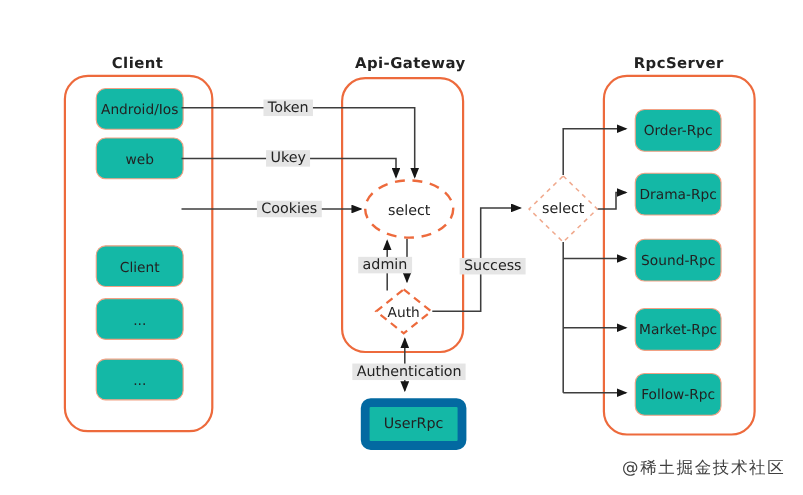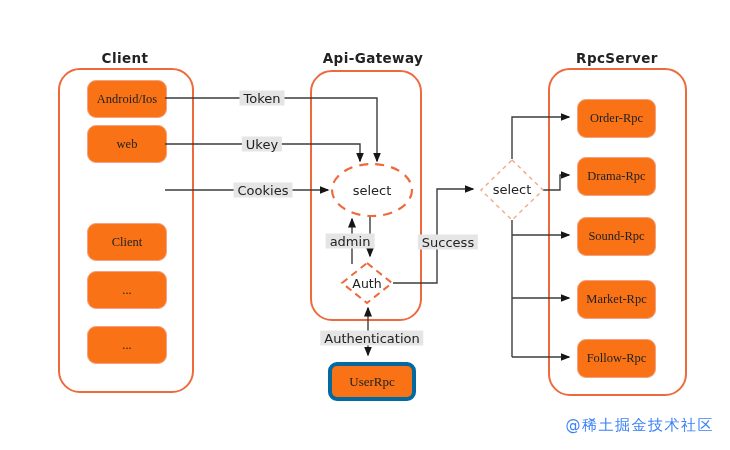--- a/index.html
+++ b/index.html
@@ -11,41 +11,41 @@
     position:absolute;transform:translateX(-50%);
     font-size:13.5px;font-weight:bold;letter-spacing:.4px;white-space:nowrap;
   }
   .container{
     position:absolute;border:2.5px solid #ed6a3c;border-radius:22px;background:#ffffff;
   }
   #client-container{left:58px;top:68px;width:132px;height:321px;}
   #gateway-container{left:310px;top:70px;width:108px;height:247px;}
   #rpc-container{left:548px;top:68px;width:135px;height:324px;}
   .box{
-    position:absolute;border:1.4px solid #f2a184;border-radius:9px;background:#f97316;
+    position:absolute;border:1.4px solid #f2a184;border-radius:9px;background:#14b8a6;
     display:flex;align-items:center;justify-content:center;
-    font-size:12.5px;white-space:nowrap;font-family:Liberation Serif, serif;
+    font-size:12.5px;white-space:nowrap;
   }
   .cbox{left:87px;width:78px;height:36px;}
   .rbox{left:577px;width:77px;height:37px;}
   #userrpc-box{
     left:328px;top:362px;width:80px;height:31px;
-    border:4px solid #0369a1;border-radius:9px;font-size:13px;
+    border:8px solid #0369a1;border-radius:9px;font-size:13px;
   }
   svg.wires{position:absolute;left:0;top:0;width:730px;height:450px;pointer-events:none;}
   .edge{stroke:#3d3d3d;stroke-width:1.4;fill:none;}
   .shape-text{font-family:"DejaVu Sans",sans-serif;font-size:13px;fill:#222222;text-anchor:middle;}
   .shape-text.small{font-size:12.5px;}
   .lbl{
     position:absolute;transform:translate(-50%,-50%);
     background:#e5e5e5;padding:0 4px;font-size:13px;white-space:nowrap;
   }
   .watermark{
     position:absolute;right:16px;top:416px;font-size:15px;
-    color:#3b82f6;letter-spacing:1.5px;
+    color:#404040;letter-spacing:1.5px;
   }
 </style>
 </head>
 <body>
 
 <div class="stage">
 
   <div class="container" id="client-container"></div>
   <div class="container" id="gateway-container"></div>
   <div class="container" id="rpc-container"></div>

